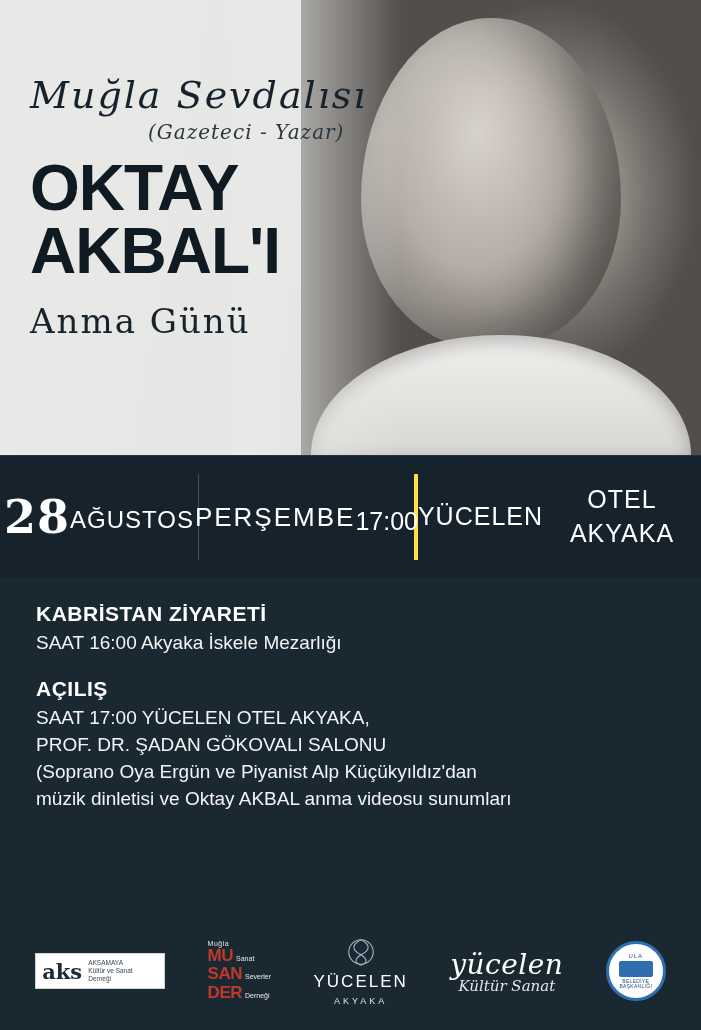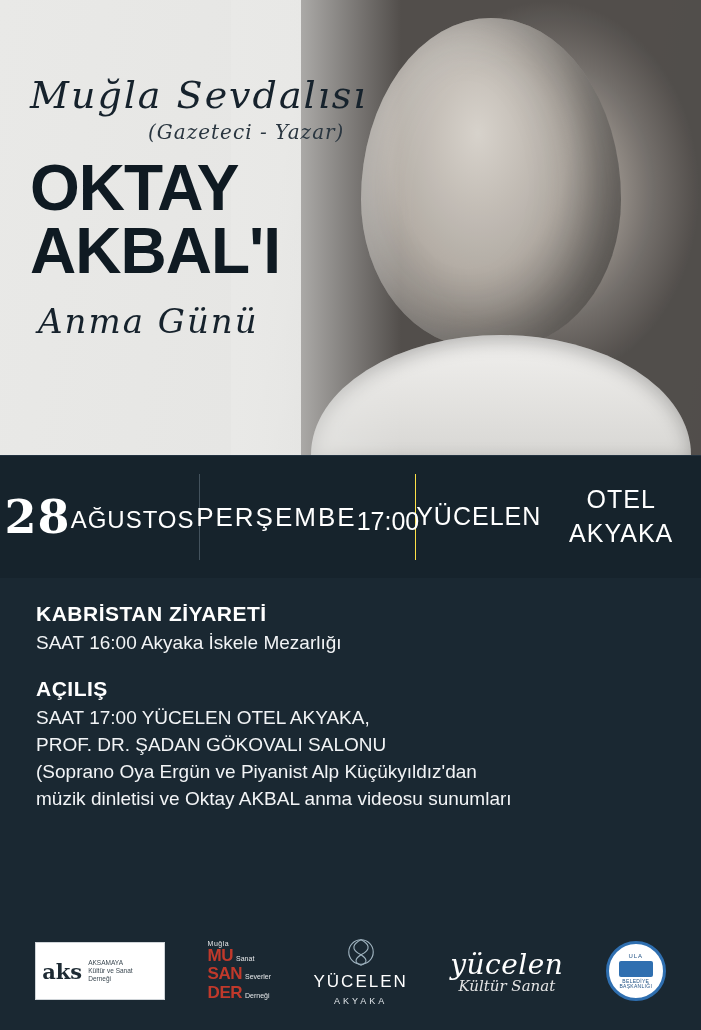--- a/index.html
+++ b/index.html
@@ -107,46 +107,45 @@
     letter-spacing: -1px;
     line-height: 1.02;
     color: #0f1a22;
     margin-top: 12px;
   }
   .name-line.second {
     margin-top: -2px;
   }
   .script-bottom {
     font-family: "DejaVu Serif", serif;
-    font-style: italic;
     font-size: 34px;
     letter-spacing: 2px;
     color: #16222c;
     margin-top: 16px;
-    margin-left: 8px;
+    margin-left: 0;
   }
 
   
   .datebar {
     position: relative;
     height: 122px;
     background: #16232c;
     display: flex;
     align-items: center;
     border-top: 1px solid #223240;
   }
   .datebar-cell {
     display: flex;
     flex-direction: row;
     align-items: center;
     justify-content: center;
     height: 86px;
   }
   .cell-day { width: 200px; }
-  .cell-when { width: 215px; border-left: 1px solid #43525d; border-right: 1px solid #fde047; }
+  .cell-when { width: 215px; border-left: 1px solid #43525d; border-right: 4px solid #fde047; }
   .cell-place { width: 286px; }
 
   .day-num {
     font-family: "DejaVu Serif", serif;
     font-size: 46px;
     font-weight: bold;
     line-height: 1;
     letter-spacing: 1px;
   }
   .day-month {
@@ -201,21 +200,21 @@
     box-sizing: border-box;
   }
   .logo {
     display: flex;
     align-items: center;
     justify-content: center;
   }
 
   .logo-aks {
     width: 130px;
-    height: 58px;
+    height: 36px;
     background: #ffffff;
     border: 1px solid #cfd4d8;
     display: flex;
     align-items: center;
     gap: 6px;
     padding: 3px 6px;
     box-sizing: border-box;
   }
   .logo-aks .aks-word {
     font-family: "DejaVu Serif", serif;

